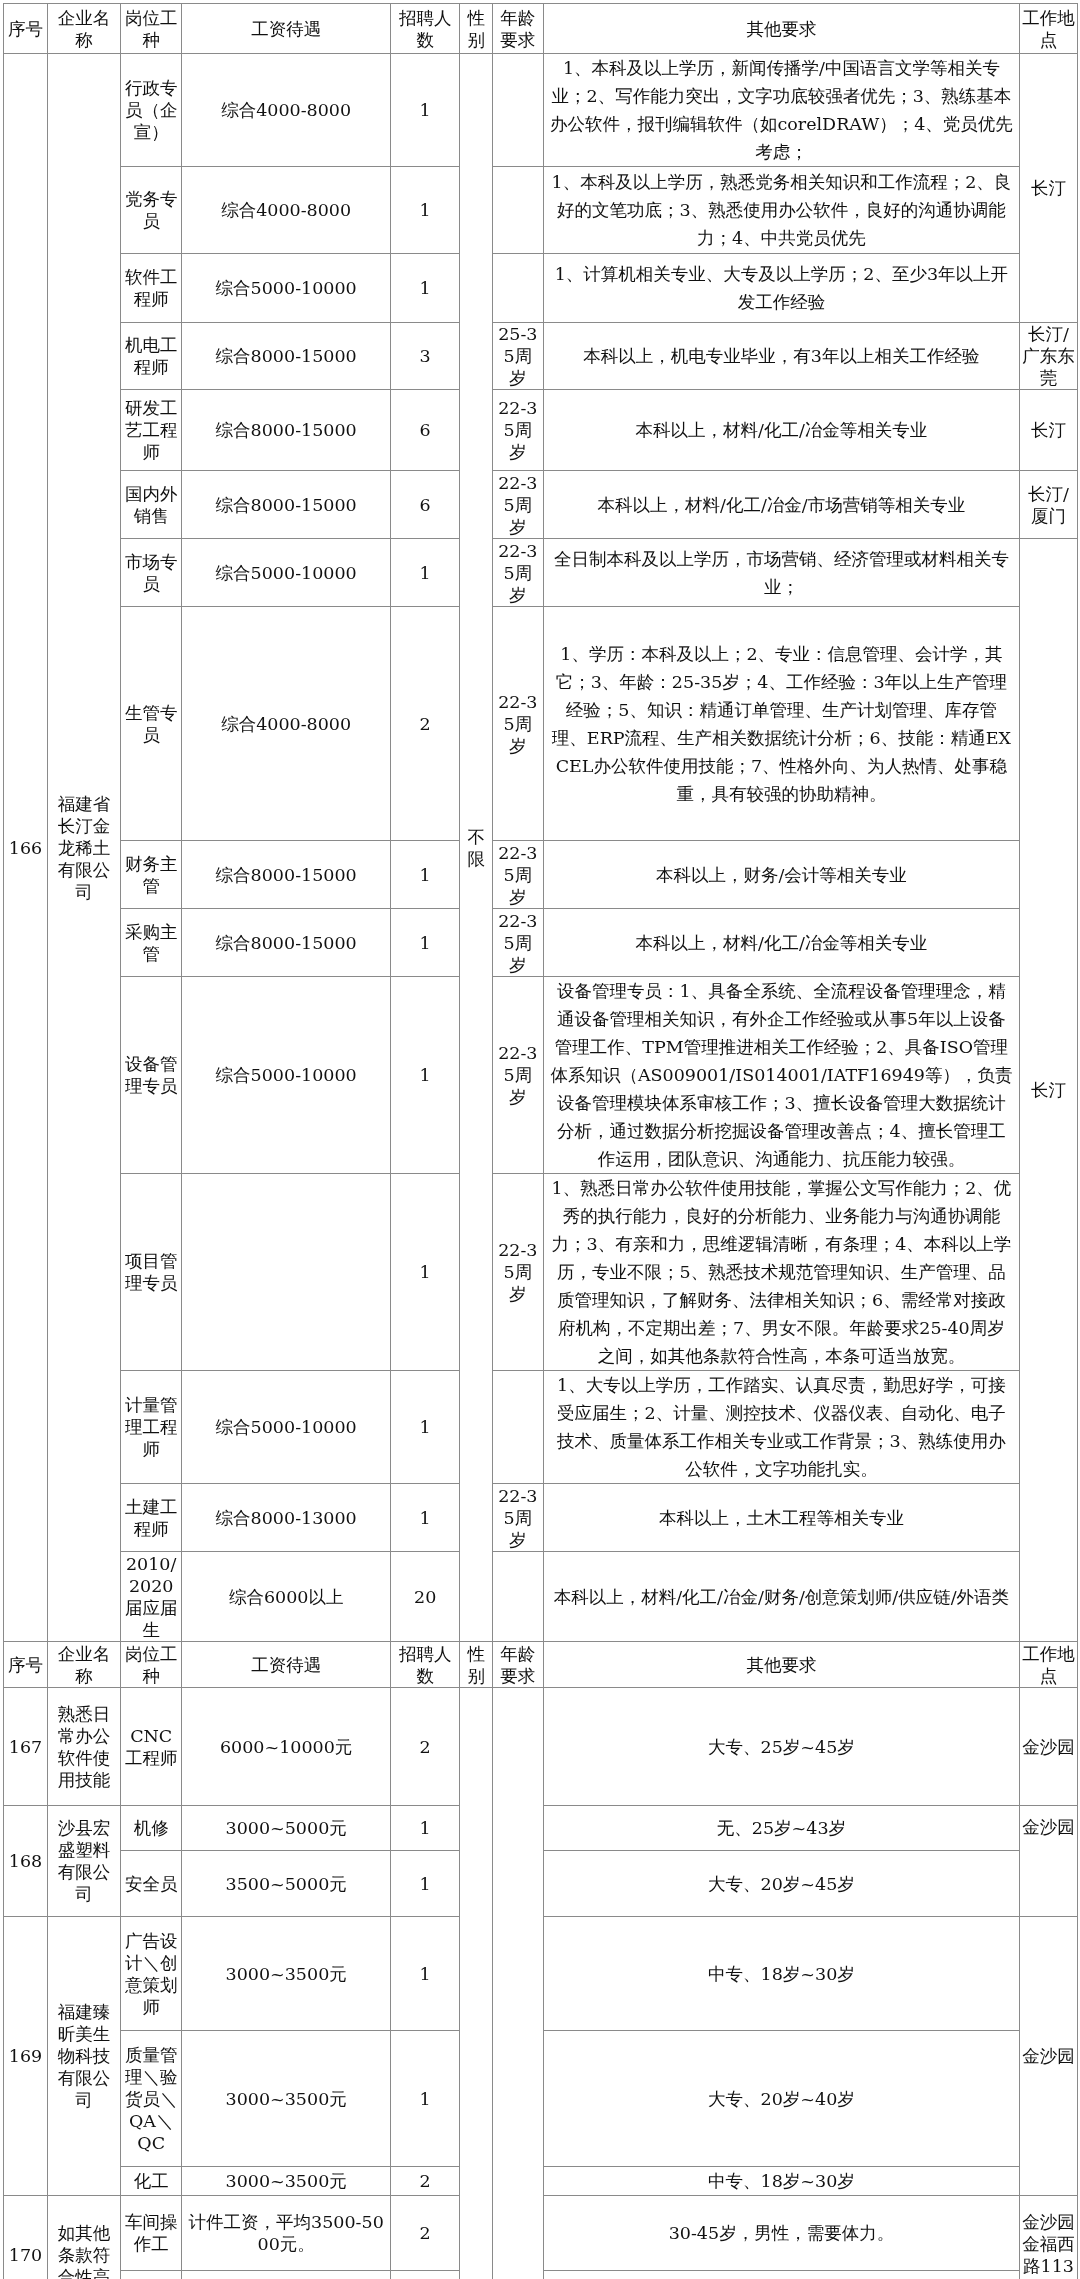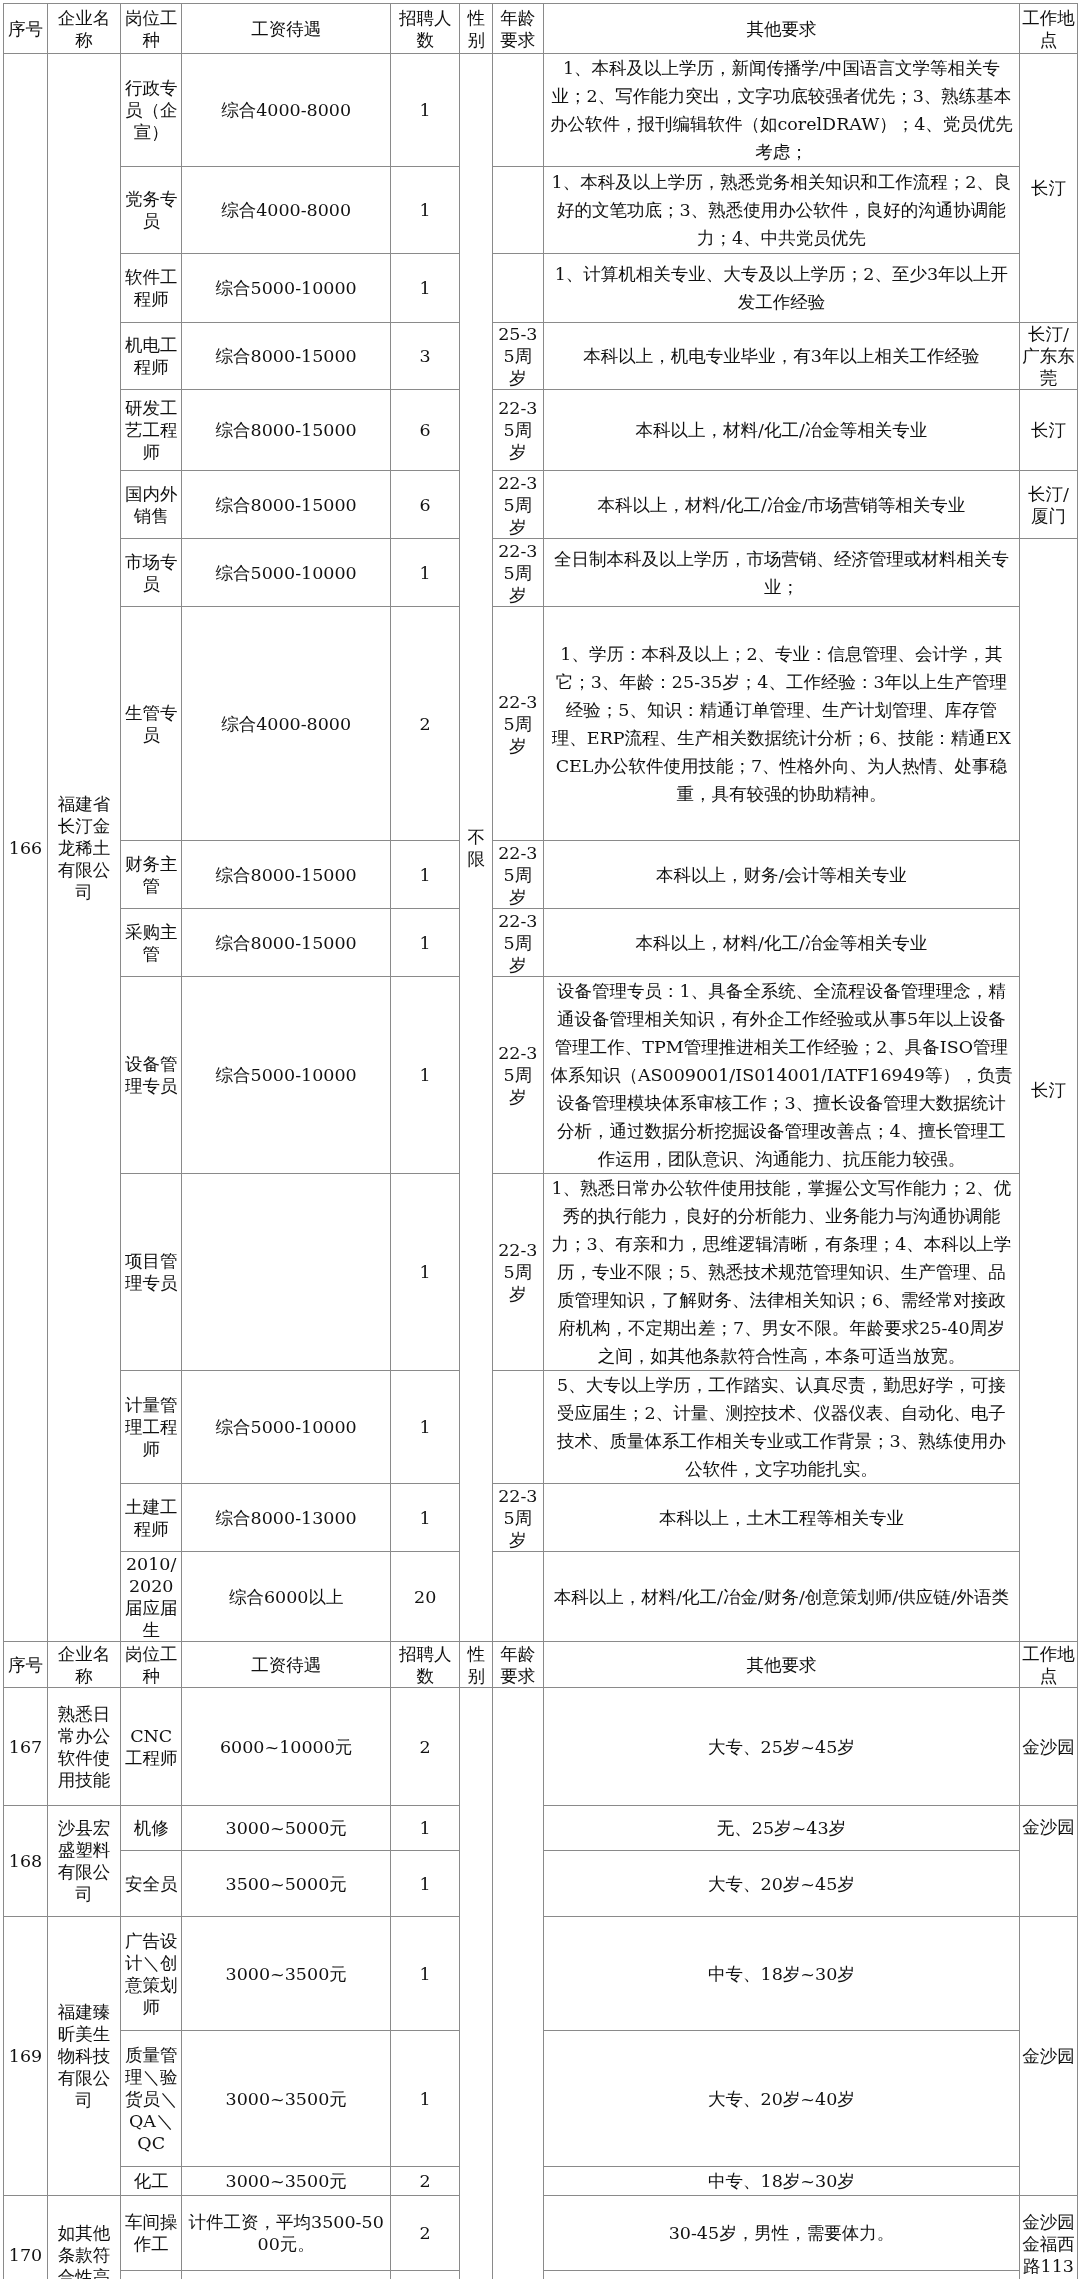--- a/index.html
+++ b/index.html
@@ -132,21 +132,21 @@
     <td></td>
     <td>1</td>
     <td>22-35周岁</td>
     <td class="req">1、熟悉日常办公软件使用技能，掌握公文写作能力；2、优秀的执行能力，良好的分析能力、业务能力与沟通协调能力；3、有亲和力，思维逻辑清晰，有条理；4、本科以上学历，专业不限；5、熟悉技术规范管理知识、生产管理、品质管理知识，了解财务、法律相关知识；6、需经常对接政府机构，不定期出差；7、男女不限。年龄要求25-40周岁之间，如其他条款符合性高，本条可适当放宽。</td>
   </tr>
   <tr style="height:90px">
     <td>计量管理工程师</td>
     <td>综合5000-10000</td>
     <td>1</td>
     <td></td>
-    <td class="req">5、大专以上学历，工作踏实、认真尽责，勤思好学，可接受应届生；2、计量、测控技术、仪器仪表、自动化、电子技术、质量体系工作相关专业或工作背景；3、熟练使用办公软件，文字功能扎实。</td>
+    <td class="req">1、大专以上学历，工作踏实、认真尽责，勤思好学，可接受应届生；2、计量、测控技术、仪器仪表、自动化、电子技术、质量体系工作相关专业或工作背景；3、熟练使用办公软件，文字功能扎实。</td>
   </tr>
   <tr style="height:68px">
     <td>土建工程师</td>
     <td>综合8000-13000</td>
     <td>1</td>
     <td>22-35周岁</td>
     <td class="req">本科以上，土木工程等相关专业</td>
   </tr>
   <tr style="height:90px">
     <td>2010/2020届应届生</td>

